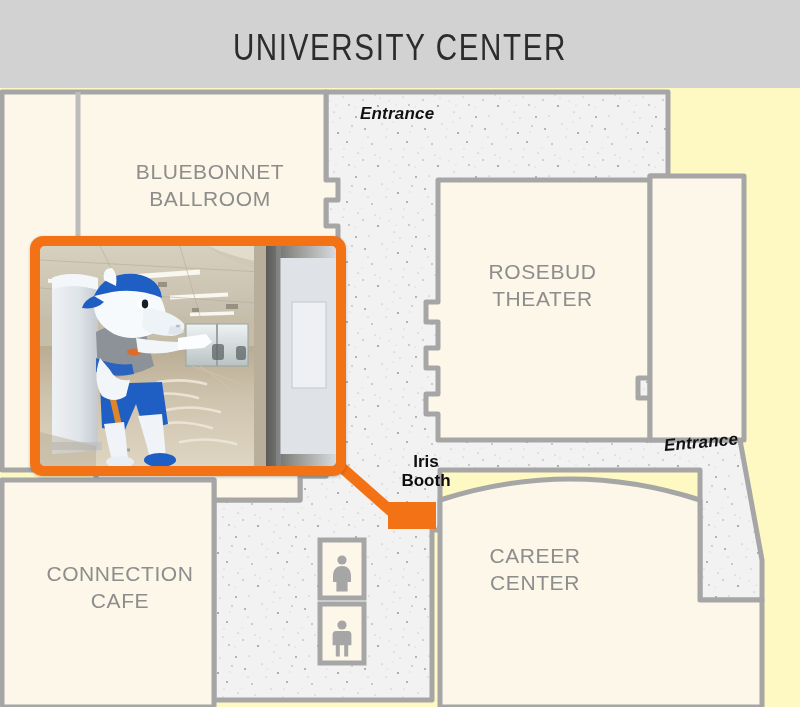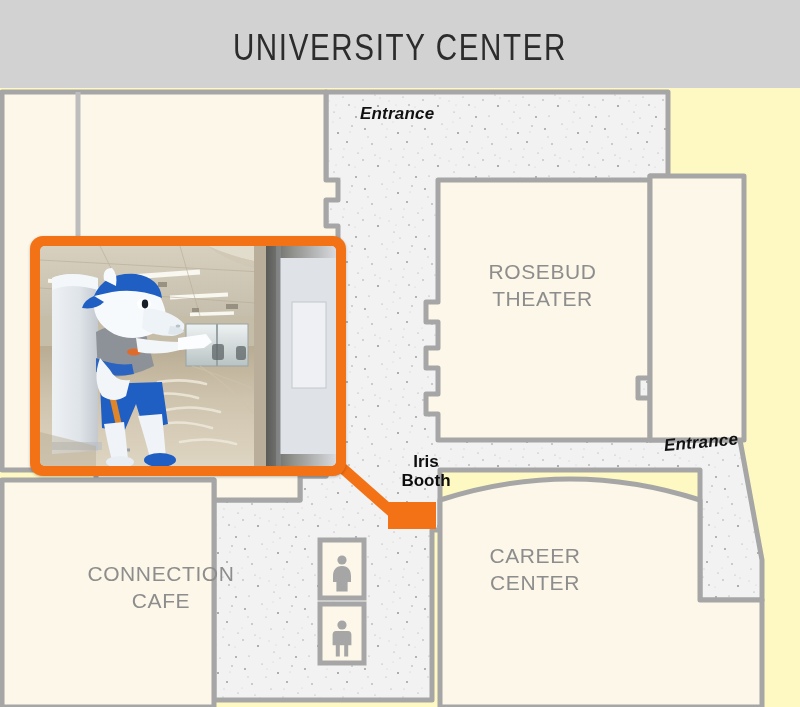--- a/index.html
+++ b/index.html
@@ -64,21 +64,21 @@
     font-family: "Liberation Sans", sans-serif;
     font-size: 17px;
     font-style: italic;
     font-weight: bold;
     letter-spacing: 0.2px;
     white-space: nowrap;
   }
   #label-bluebonnet { left: 60px;  top: 158px; width: 300px; }
   #label-rosebud    { left: 425px; top: 258px; width: 235px; }
   #label-career     { left: 420px; top: 542px; width: 230px; }
-  #label-connection { left: 0px;   top: 560px; width: 240px; padding-left: 41px; }
+  #label-connection { left: 0px;   top: 560px; width: 240px; }
 
   #label-entrance-top   { left: 360px; top: 104px; }
   #label-entrance-right { left: 664px; top: 436px; transform: rotate(-5deg); transform-origin: 0 50%; }
 
   #label-iris {
     position: absolute;
     left: 376px; top: 452px;
     width: 100px;
     text-align: center;
     font-family: "Liberation Sans", sans-serif;
@@ -206,20 +206,22 @@
       </g>
     </g>
 
     <g>
       <path d="M340,466 L392,512" stroke="#f47216" stroke-width="11" stroke-linecap="butt"></path>
     </g>
 
     <rect x="388" y="502" width="48" height="27" fill="#f47216"></rect>
   </svg>
 
+  <div class="room-label" id="label-bluebonnet">BLUEBONNET
+BALLROOM</div>
   <div class="room-label" id="label-career">CAREER
 CENTER</div>
   <div class="room-label" id="label-rosebud">ROSEBUD
 THEATER</div>
   <div class="room-label" id="label-connection">CONNECTION
 CAFE</div>
 
   <div class="entrance-label" id="label-entrance-top">Entrance</div>
   <div class="entrance-label" id="label-entrance-right">Entrance</div>
 

